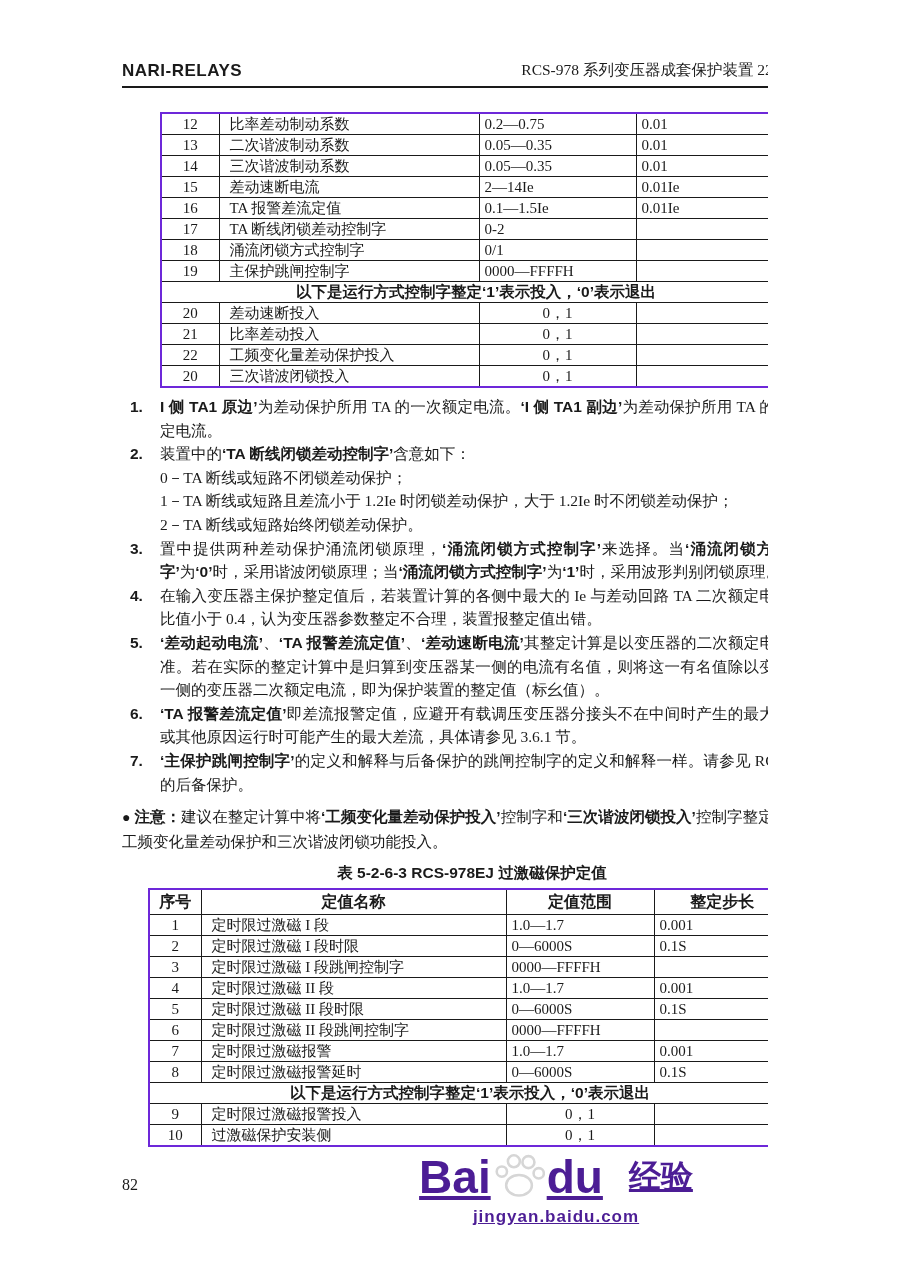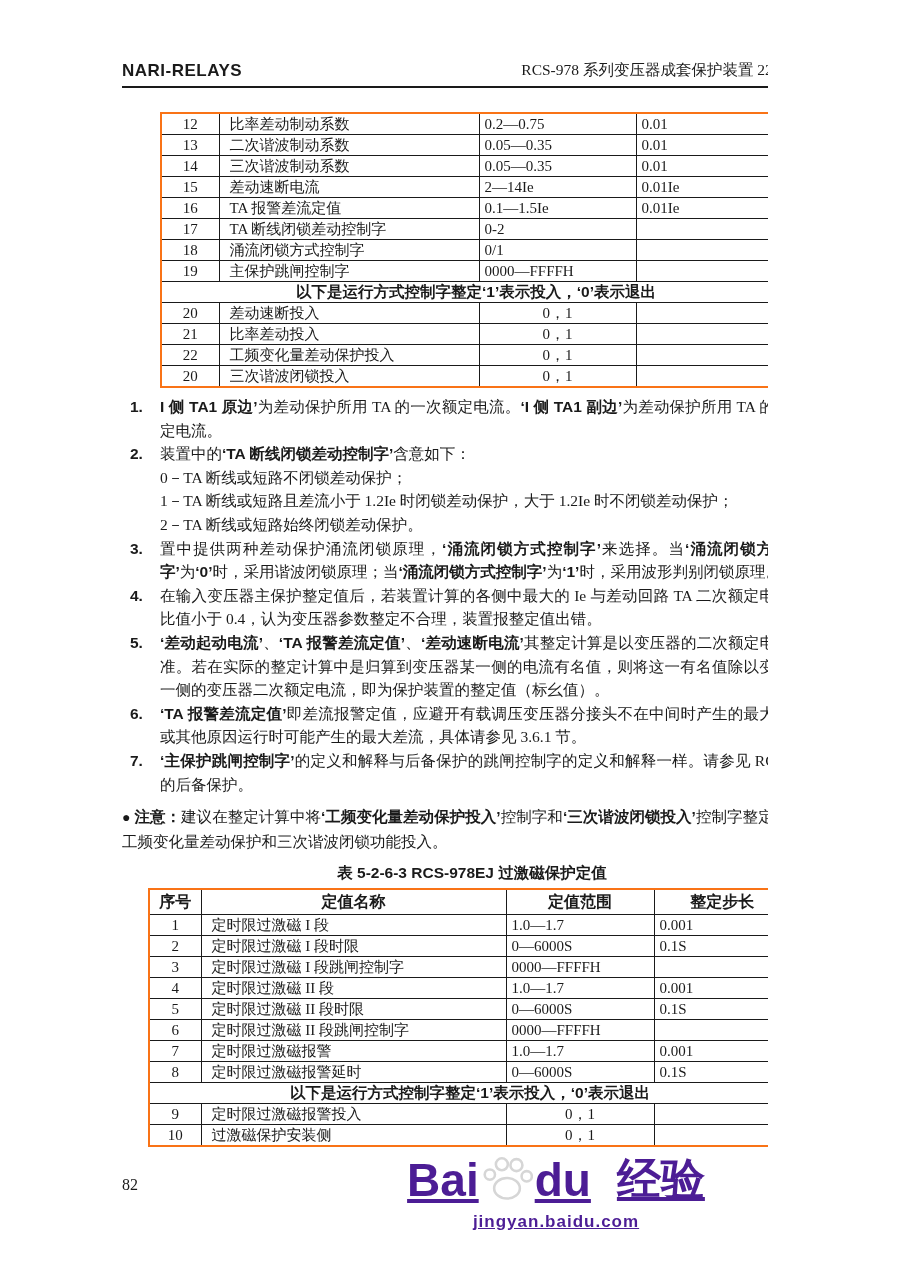--- a/index.html
+++ b/index.html
@@ -11,21 +11,21 @@
   .hdr{display:flex;justify-content:space-between;align-items:flex-end;
        border-bottom:2px solid #1a1a1a;padding-bottom:5px;}
   .brand{font-family:"Liberation Sans","DejaVu Sans",sans-serif;font-weight:bold;
          font-size:17px;letter-spacing:.5px;}
   .doc-title{font-size:15.5px;}
 
   
   table{border-collapse:collapse;table-layout:fixed;}
   td,th{border:1px solid #1a1a1a;font-size:15px;line-height:20px;height:20px;
         padding:0 5px;overflow:hidden;white-space:nowrap;}
-  .tbl{border:2px solid #f97316;}
+  .tbl{border:2px solid #6d28d9;}
   .t1{margin:24px 0 0 38px;width:630px;}
   .t2{margin:4px 0 0 26px;width:642px;}
   .cell-num{text-align:center;padding:0;}
   .cell-name{padding-left:10px;}
   .center{text-align:center;}
   .merged{font-family:"Liberation Sans","DejaVu Sans",sans-serif;font-weight:bold;
           text-align:center;font-size:15.5px;margin-left:40px;}
   .t2 th{font-family:"Liberation Sans","DejaVu Sans",sans-serif;font-weight:bold;
          font-size:16px;height:24px;text-align:center;}
 
@@ -43,21 +43,21 @@
   .t2-title{margin-top:10px;text-align:center;font-family:"Liberation Sans","DejaVu Sans",sans-serif;
             font-weight:bold;font-size:15.5px;}
 
   .page-num{position:absolute;left:122px;top:1176px;font-size:16px;}
 
   
   .wm{position:absolute;right:52px;top:1150px;width:320px;text-align:center;
       color:#4c1d95;user-select:none;text-decoration:underline;}
   .wm-row{display:flex;align-items:center;justify-content:center;gap:2px;}
   .wm-latin{font-family:"Liberation Sans","DejaVu Sans",sans-serif;font-weight:bold;font-size:46px;}
-  .wm-cn{font-family:"Liberation Sans","DejaVu Sans",sans-serif;font-weight:bold;font-size:44px;margin-left:24px;}
+  .wm-cn{font-family:"Liberation Sans","DejaVu Sans",sans-serif;font-weight:bold;font-size:32px;margin-left:24px;}
   .wm-url{font-family:"Liberation Sans","DejaVu Sans",sans-serif;font-weight:bold;font-size:17px;
           letter-spacing:1px;margin-top:3px;}
 </style>
 </head>
 <body>
 
 <div class="page">
   <div class="content">
 
     <div class="hdr">

